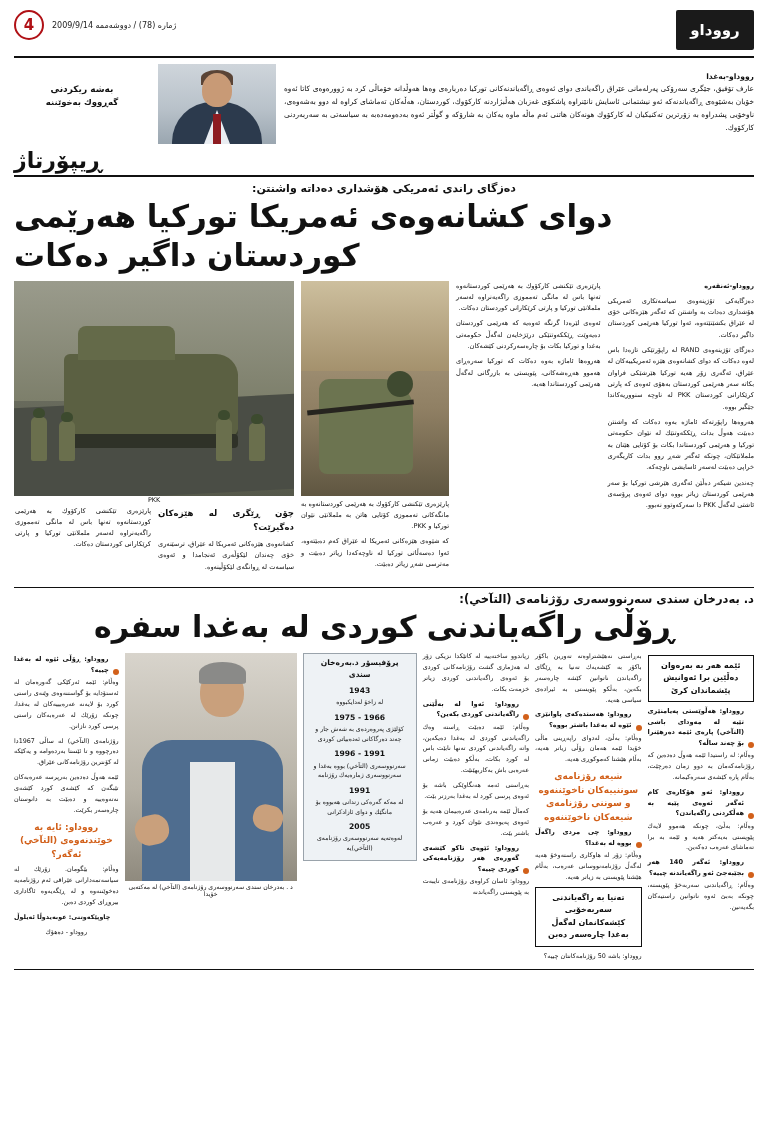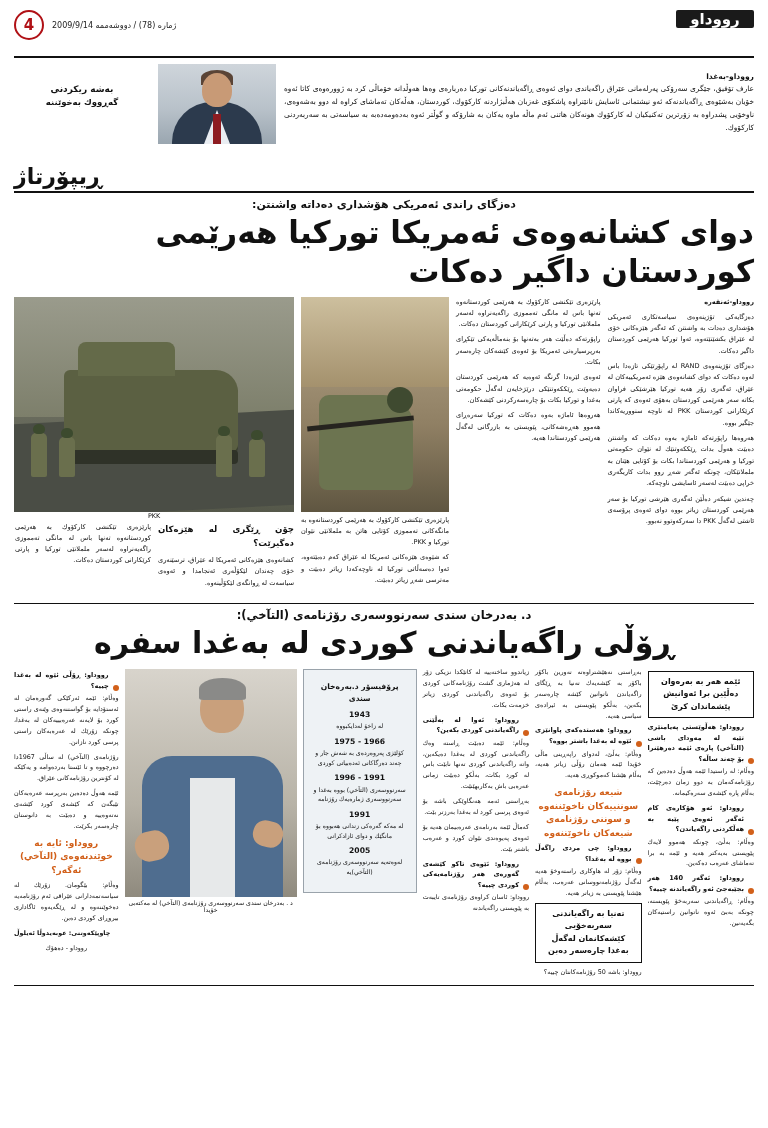--- a/index.html
+++ b/index.html
@@ -20,21 +20,21 @@
 
   
   .masthead{
     display:flex;align-items:flex-start;justify-content:space-between;
     border-bottom:2px solid #111;
     padding-bottom:4px;
     height:42px;
   }
   .logo-box{
     background:#1a1a1a;color:#fff;
-    width:78px;height:18px;
+    width:78px;height:40px;
     display:flex;align-items:center;justify-content:center;
     font-size:15px;font-weight:bold;
     letter-spacing:1px;
     border-radius:2px;
   }
   .page-num-wrap{display:flex;align-items:center;gap:8px;}
   .issue-line{font-size:8px;color:#222;direction:rtl;}
   .page-circle{
     width:26px;height:26px;border-radius:50%;
     border:2px solid #b01116;color:#b01116;
@@ -86,29 +86,29 @@
     flex:1;direction:rtl;text-align:justify;
     font-size:7.4px;line-height:1.75;color:#111;
     padding-top:6px;
   }
   .top-left .lead{font-weight:bold;font-size:7.6px;}
 
   
   .section-title{
     text-align:left;direction:rtl;
     font-size:22px;font-weight:bold;color:#111;
-    margin-top:18px;
+    margin-top:2px;
   }
   .rule-thick{border-top:2px solid #111;margin-top:2px;}
   .kicker{
     direction:rtl;text-align:center;
     font-size:11px;font-weight:bold;margin:5px 0 2px 0;
   }
   .headline{
-    direction:rtl;text-align:right;
+    direction:rtl;text-align:left;
     font-size:31px;font-weight:bold;letter-spacing:-0.5px;
     line-height:1.25;margin:2px 0 6px 0;
   }
 
   
   .story1{
     display:flex;gap:7px;align-items:flex-start;height:300px;
   }
   .col{direction:rtl;text-align:justify;font-size:6.6px;line-height:1.72;color:#111;}
   .col p{margin:0 0 4px 0;}
@@ -176,21 +176,21 @@
 
   .subhead{
     direction:rtl;font-weight:bold;font-size:8.6px;margin:3px 0 2px 0;
   }
 
   
   .divider{border-top:1px solid #111;margin:6px 0 4px 0;}
 
   
   .kicker2{
-    direction:rtl;text-align:center;font-size:11.5px;font-weight:bold;margin:2px 0;
+    direction:rtl;font-size:11.5px;font-weight:bold;margin:2px 0;
   }
   .headline2{
     direction:rtl;text-align:center;font-size:30px;font-weight:bold;
     line-height:1.25;margin:2px 0 6px 0;
   }
   .story2{display:flex;gap:6px;align-items:flex-start;}
   .s2col{direction:rtl;text-align:justify;font-size:6.4px;line-height:1.7;}
   .s2col p{margin:0 0 4px 0;}
   .q-box{
     border:1px solid #111;padding:4px 5px;margin:4px 0;
@@ -233,21 +233,21 @@
   }
   .p2-hand2{
     position:absolute;right:8%;bottom:22%;width:30px;height:26px;background:#c9a07c;
     border-radius:12px;transform:rotate(16deg);
   }
   .cap2{direction:rtl;font-size:6.2px;text-align:center;margin-top:2px;}
 
   
   .tl-box{
     border:1px solid #9aa3ab;background:#eef2f5;
-    padding:11px 6px;direction:rtl;font-size:6.4px;line-height:1.6;
+    padding:3px 6px;direction:rtl;font-size:6.4px;line-height:1.6;
     width:100px;flex:0 0 auto;margin-top:2px;
   }
   .tl-title{
     font-weight:bold;font-size:7.6px;text-align:center;margin-bottom:4px;
   }
   .tl-item{margin-bottom:5px;text-align:center;}
   .tl-year{font-weight:bold;font-size:7.6px;}
   .tl-text{font-size:6.2px;line-height:1.55;}
 
   .bottom-rule{border-top:1px solid #111;margin-top:4px;}
@@ -294,21 +294,20 @@
     <div class="col c-right">
       <p class="hl">رووداو-ئه‌نقه‌ره‌</p>
       <p>ده‌زگایه‌كی تۆژینه‌وه‌ی سیاسه‌تكاری ئه‌مریكی هۆشداری ده‌دات به‌ واشنتن كه‌ ئه‌گه‌ر هێزه‌كانی خۆی له‌ عێراق بكشێنێته‌وه‌، ئه‌وا توركیا هه‌رێمی كوردستان داگیر ده‌كات.</p>
       <p>ده‌زگای تۆژینه‌وه‌ی RAND له‌ راپۆرتێكی تازه‌دا باس له‌وه‌ ده‌كات كه‌ دوای كشانه‌وه‌ی هێزه‌ ئه‌مریكییه‌كان له‌ عێراق، ئه‌گه‌ری زۆر هه‌یه‌ توركیا هێرشێكی فراوان بكاته‌ سه‌ر هه‌رێمی كوردستان به‌هۆی ئه‌وه‌ی كه‌ پارتی كرێكارانی كوردستان PKK له‌ ناوچه‌ سنووریه‌كاندا جێگیر بووه‌.</p>
       <p>هه‌روه‌ها راپۆرته‌كه‌ ئاماژه‌ به‌وه‌ ده‌كات كه‌ واشنتن ده‌بێت هه‌وڵ بدات ڕێككه‌وتنێك له‌ نێوان حكومه‌تی توركیا و هه‌رێمی كوردستاندا بكات بۆ كۆتایی هێنان به‌ ململانێكان، چونكه‌ ئه‌گه‌ر شه‌ڕ روو بدات كاریگه‌ری خراپی ده‌بێت له‌سه‌ر ئاسایشی ناوچه‌كه‌.</p>
       <p>چه‌ندین شیكه‌ر ده‌ڵێن ئه‌گه‌ری هێرشی توركیا بۆ سه‌ر هه‌رێمی كوردستان زیاتر بووه‌ دوای ئه‌وه‌ی پرۆسه‌ی ئاشتی له‌گه‌ڵ PKK دا سه‌ركه‌وتوو نه‌بوو.</p>
     </div>
 
     <div class="col c-mid">
       <p>پارێزه‌ری تێكنشی كاركۆوك به‌ هه‌رێمی كوردستانه‌وه‌ ته‌نها باس له‌ مانگی ته‌مموزی راگه‌یه‌نراوه‌ له‌سه‌ر ململانێی توركیا و پارتی كرێكارانی كوردستان ده‌كات.</p>
-      <p>راپۆرته‌كه‌ ده‌ڵێت هه‌ر به‌ته‌نها بۆ بنه‌ماڵه‌یه‌كی تێكڕای به‌رپرسیاره‌تی ئه‌مریكا بۆ ئه‌وه‌ی كێشه‌كان چاره‌سه‌ر بكات.</p>
       <p>ئه‌وه‌ی لێره‌دا گرنگه‌ ئه‌وه‌یه‌ كه‌ هه‌رێمی كوردستان ده‌یه‌وێت ڕێككه‌وتنێكی درێژخایه‌ن له‌گه‌ڵ حكومه‌تی به‌غدا و توركیا بكات بۆ چاره‌سه‌ركردنی كێشه‌كان.</p>
       <p>هه‌روه‌ها ئاماژه‌ به‌وه‌ ده‌كات كه‌ توركیا سه‌ره‌ڕای هه‌موو هه‌ڕه‌شه‌كانی، پێویستی به‌ بازرگانی له‌گه‌ڵ هه‌رێمی كوردستاندا هه‌یه‌.</p>
     </div>
 
     <div>
       <div class="photo-side">
         <div class="sky"></div>
         <div class="sniper-body"></div>
         <div class="sniper-head"></div>
         <div class="rifle"></div>

